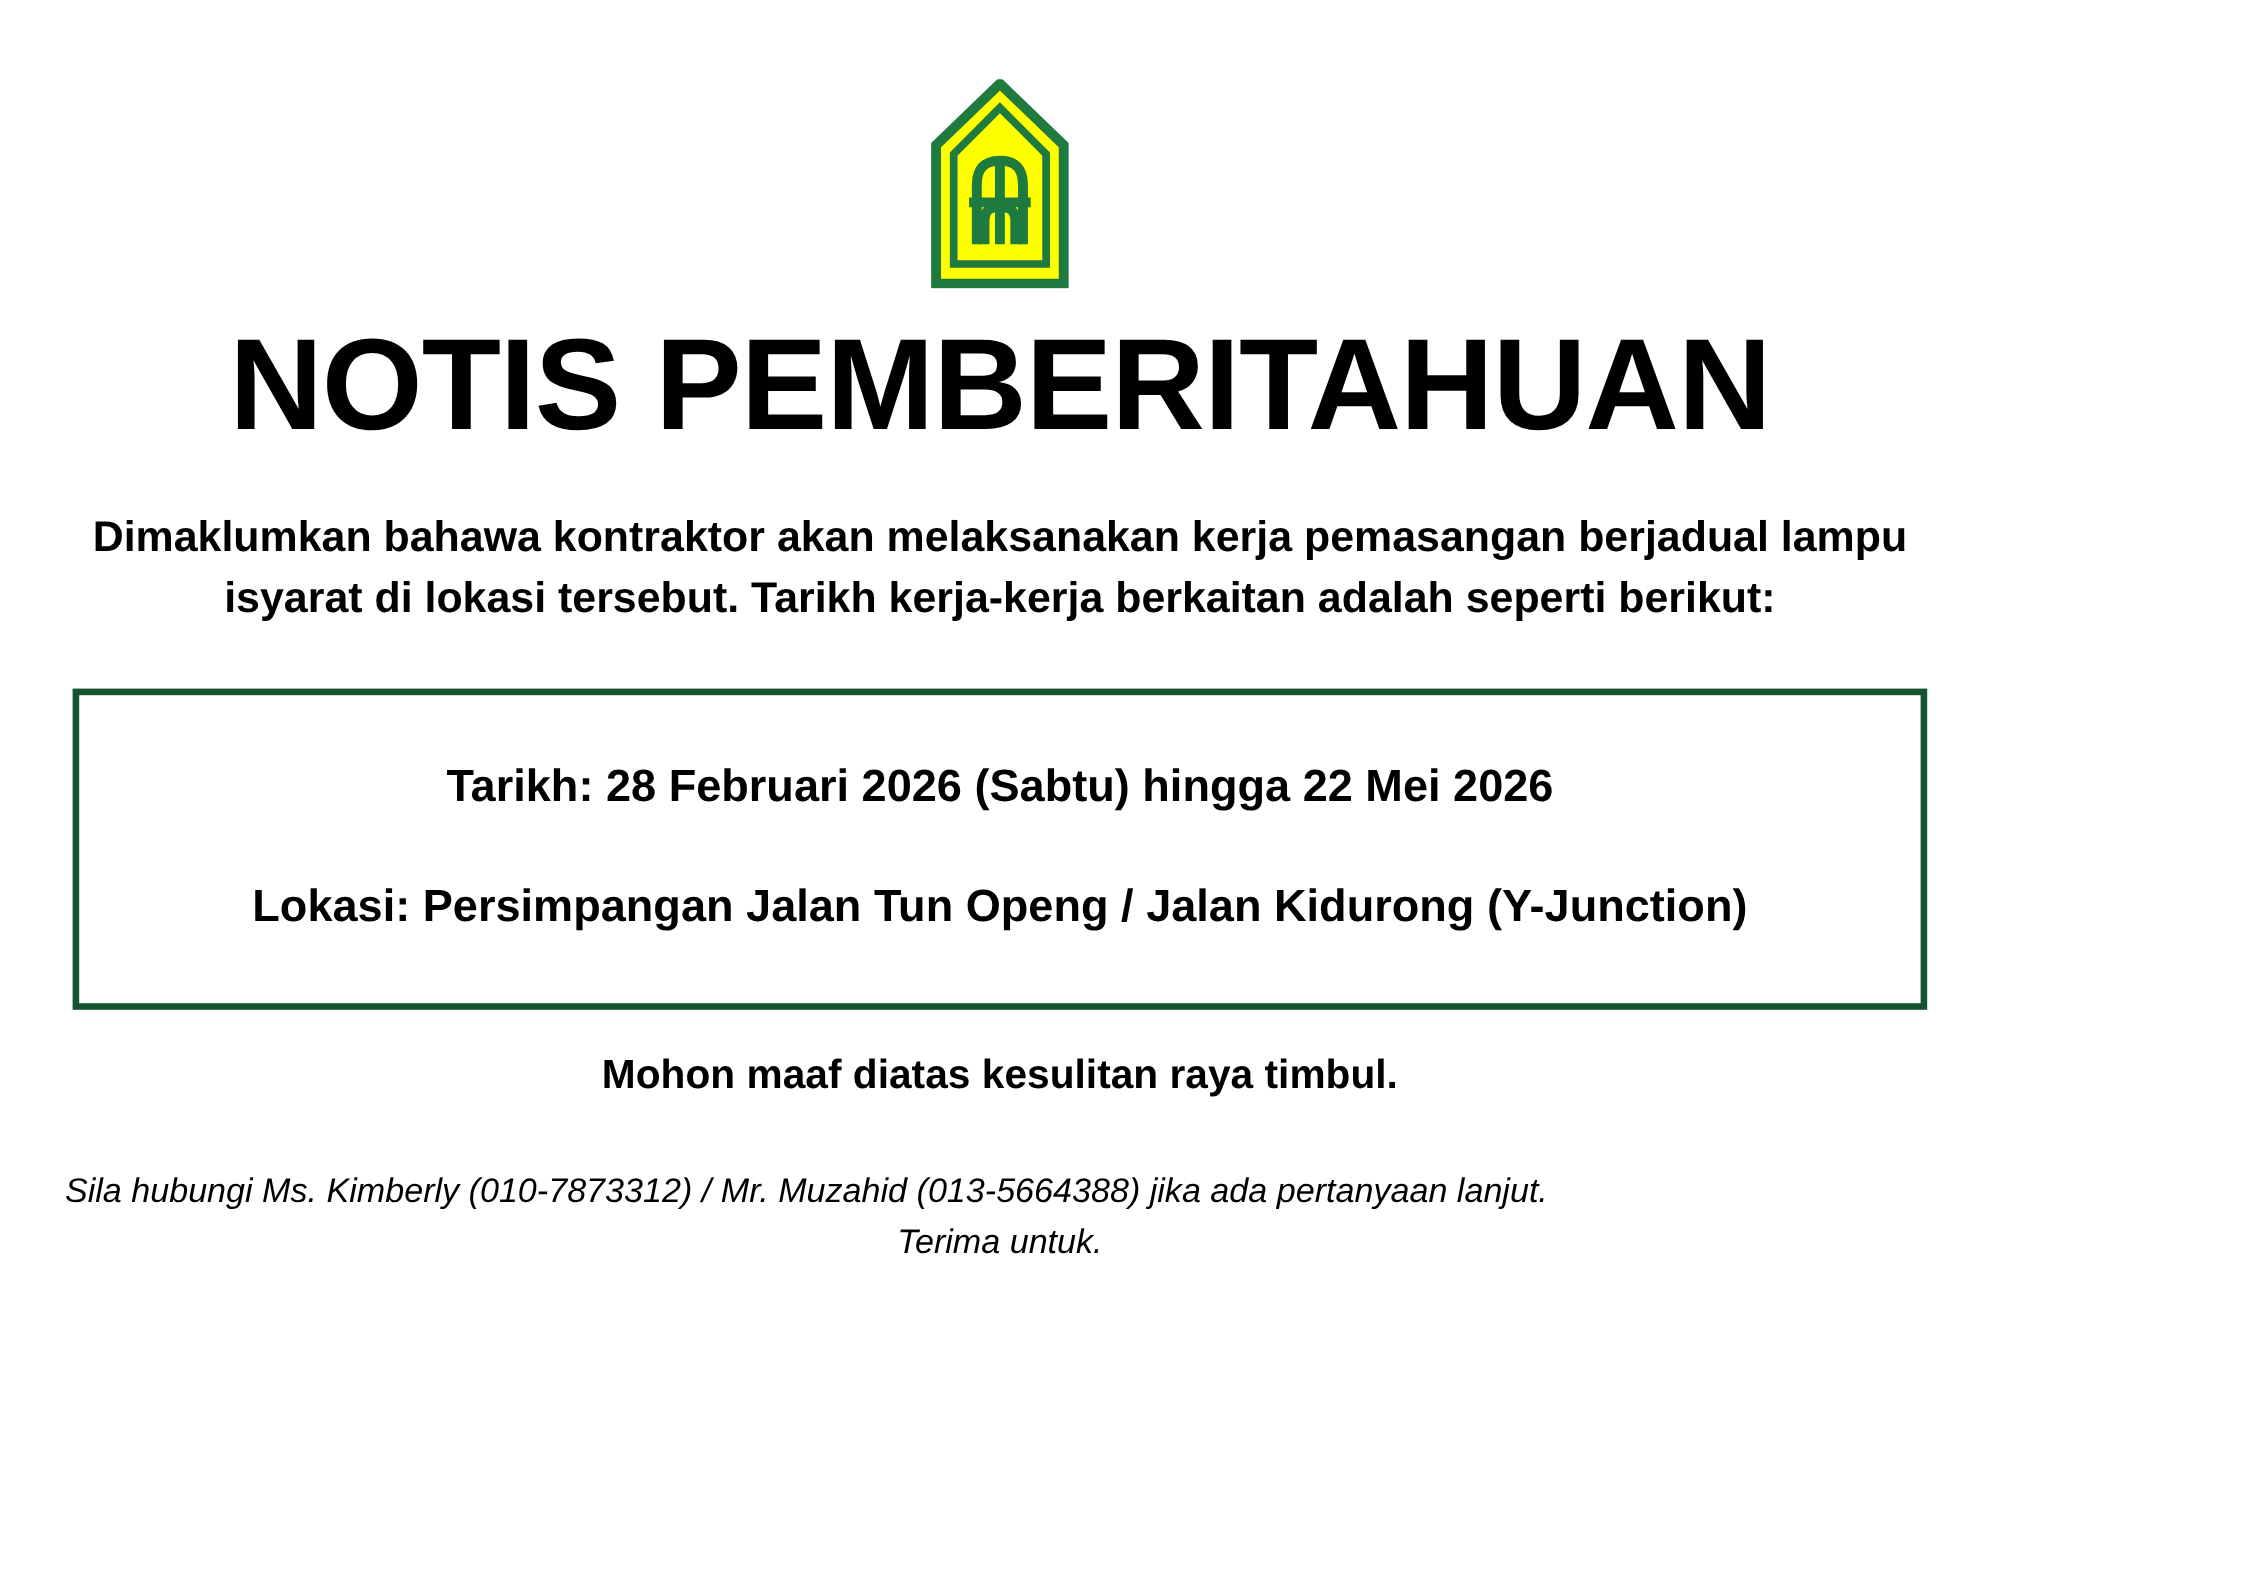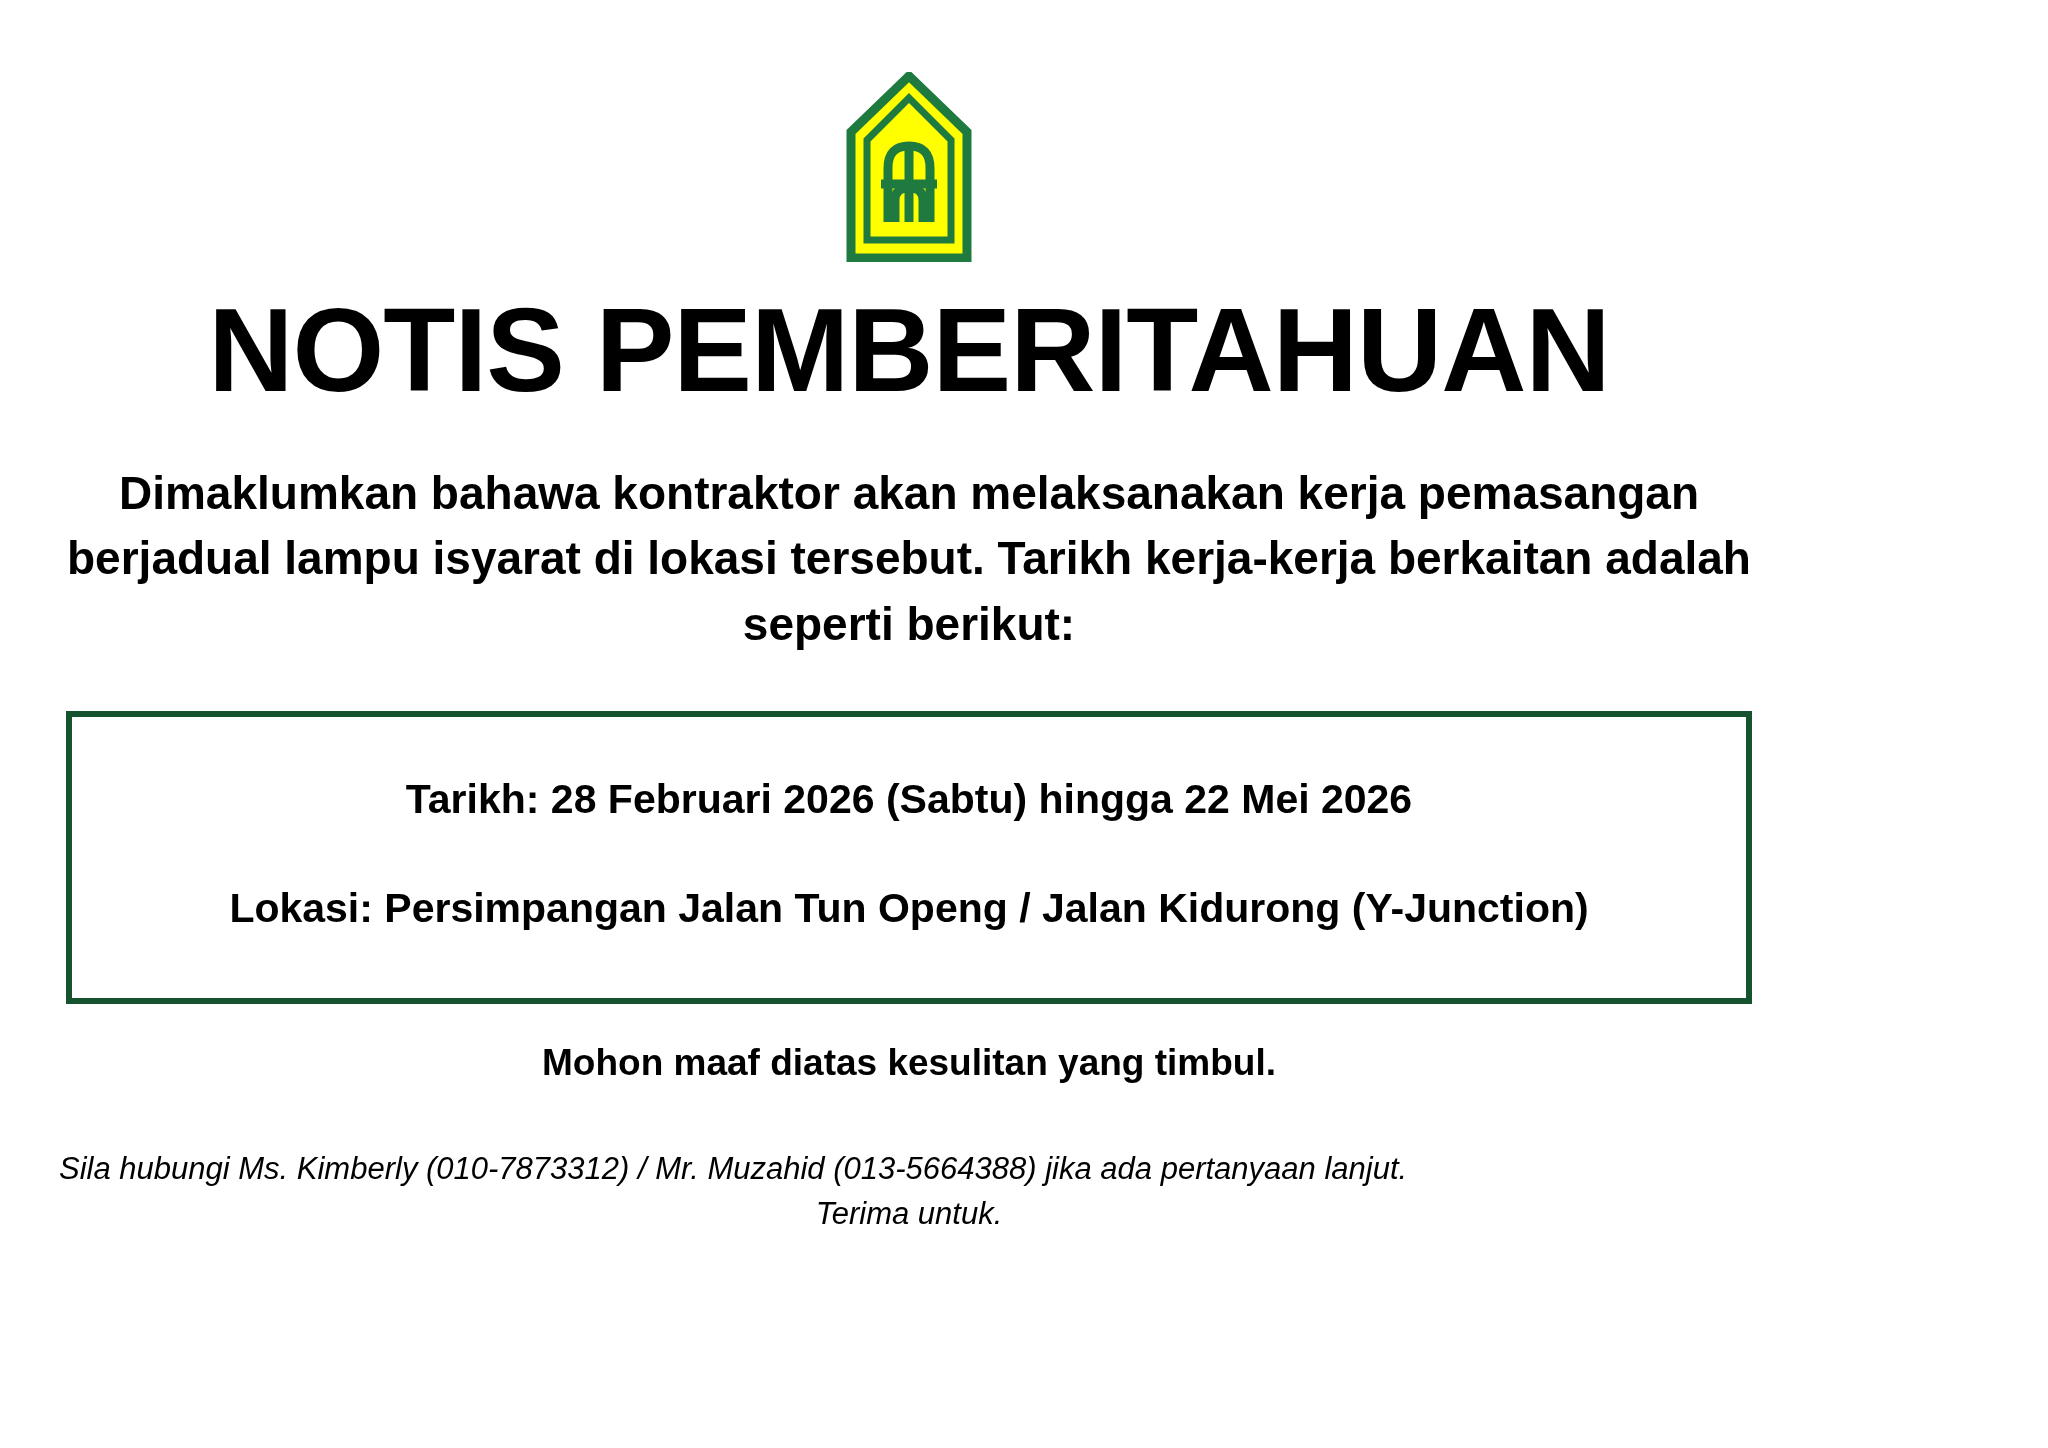--- a/index.html
+++ b/index.html
@@ -41,21 +41,21 @@
     line-height: 1.06;
     font-weight: 700;
     letter-spacing: -1px;
     white-space: nowrap;
   }
   
   .intro {
     margin: 48px auto 0 auto;
     width: 1700px;
     text-align: center;
-    font-size: 46px;
+    font-size: 39px;
     line-height: 1.42;
     font-weight: 700;
   }
   
   .detail-box {
     margin: 54px auto 0 auto;
     width: 1686px;
     box-sizing: border-box;
     border: 6px solid #14532d;
     padding: 56px 52px 62px 52px;
@@ -128,19 +128,19 @@
   <h1 class="title">NOTIS PEMBERITAHUAN</h1>
 
   <p class="intro">Dimaklumkan bahawa kontraktor akan melaksanakan kerja pemasangan berjadual lampu isyarat di lokasi tersebut. Tarikh kerja-kerja berkaitan adalah seperti berikut:</p>
 
   <div class="detail-box">
     <div class="detail-line">Tarikh: 28 Februari 2026 (Sabtu) hingga 22 Mei 2026</div>
     <div class="detail-line second">Lokasi: Persimpangan Jalan Tun Openg / Jalan Kidurong (Y-Junction)</div>
   </div>
 
 
-  <p class="apology">Mohon maaf diatas kesulitan yang timbul.</p>
+  <p class="apology">Mohon maaf diatas kesulitan raya timbul.</p>
 
   <p class="contact">Sila hubungi Ms. Kimberly (010-7873312) / Mr. Muzahid (013-5664388) jika ada pertanyaan lanjut.</p>
 
   <p class="thanks">Terima untuk.</p>
 
 </div>
 
 </body></html>

